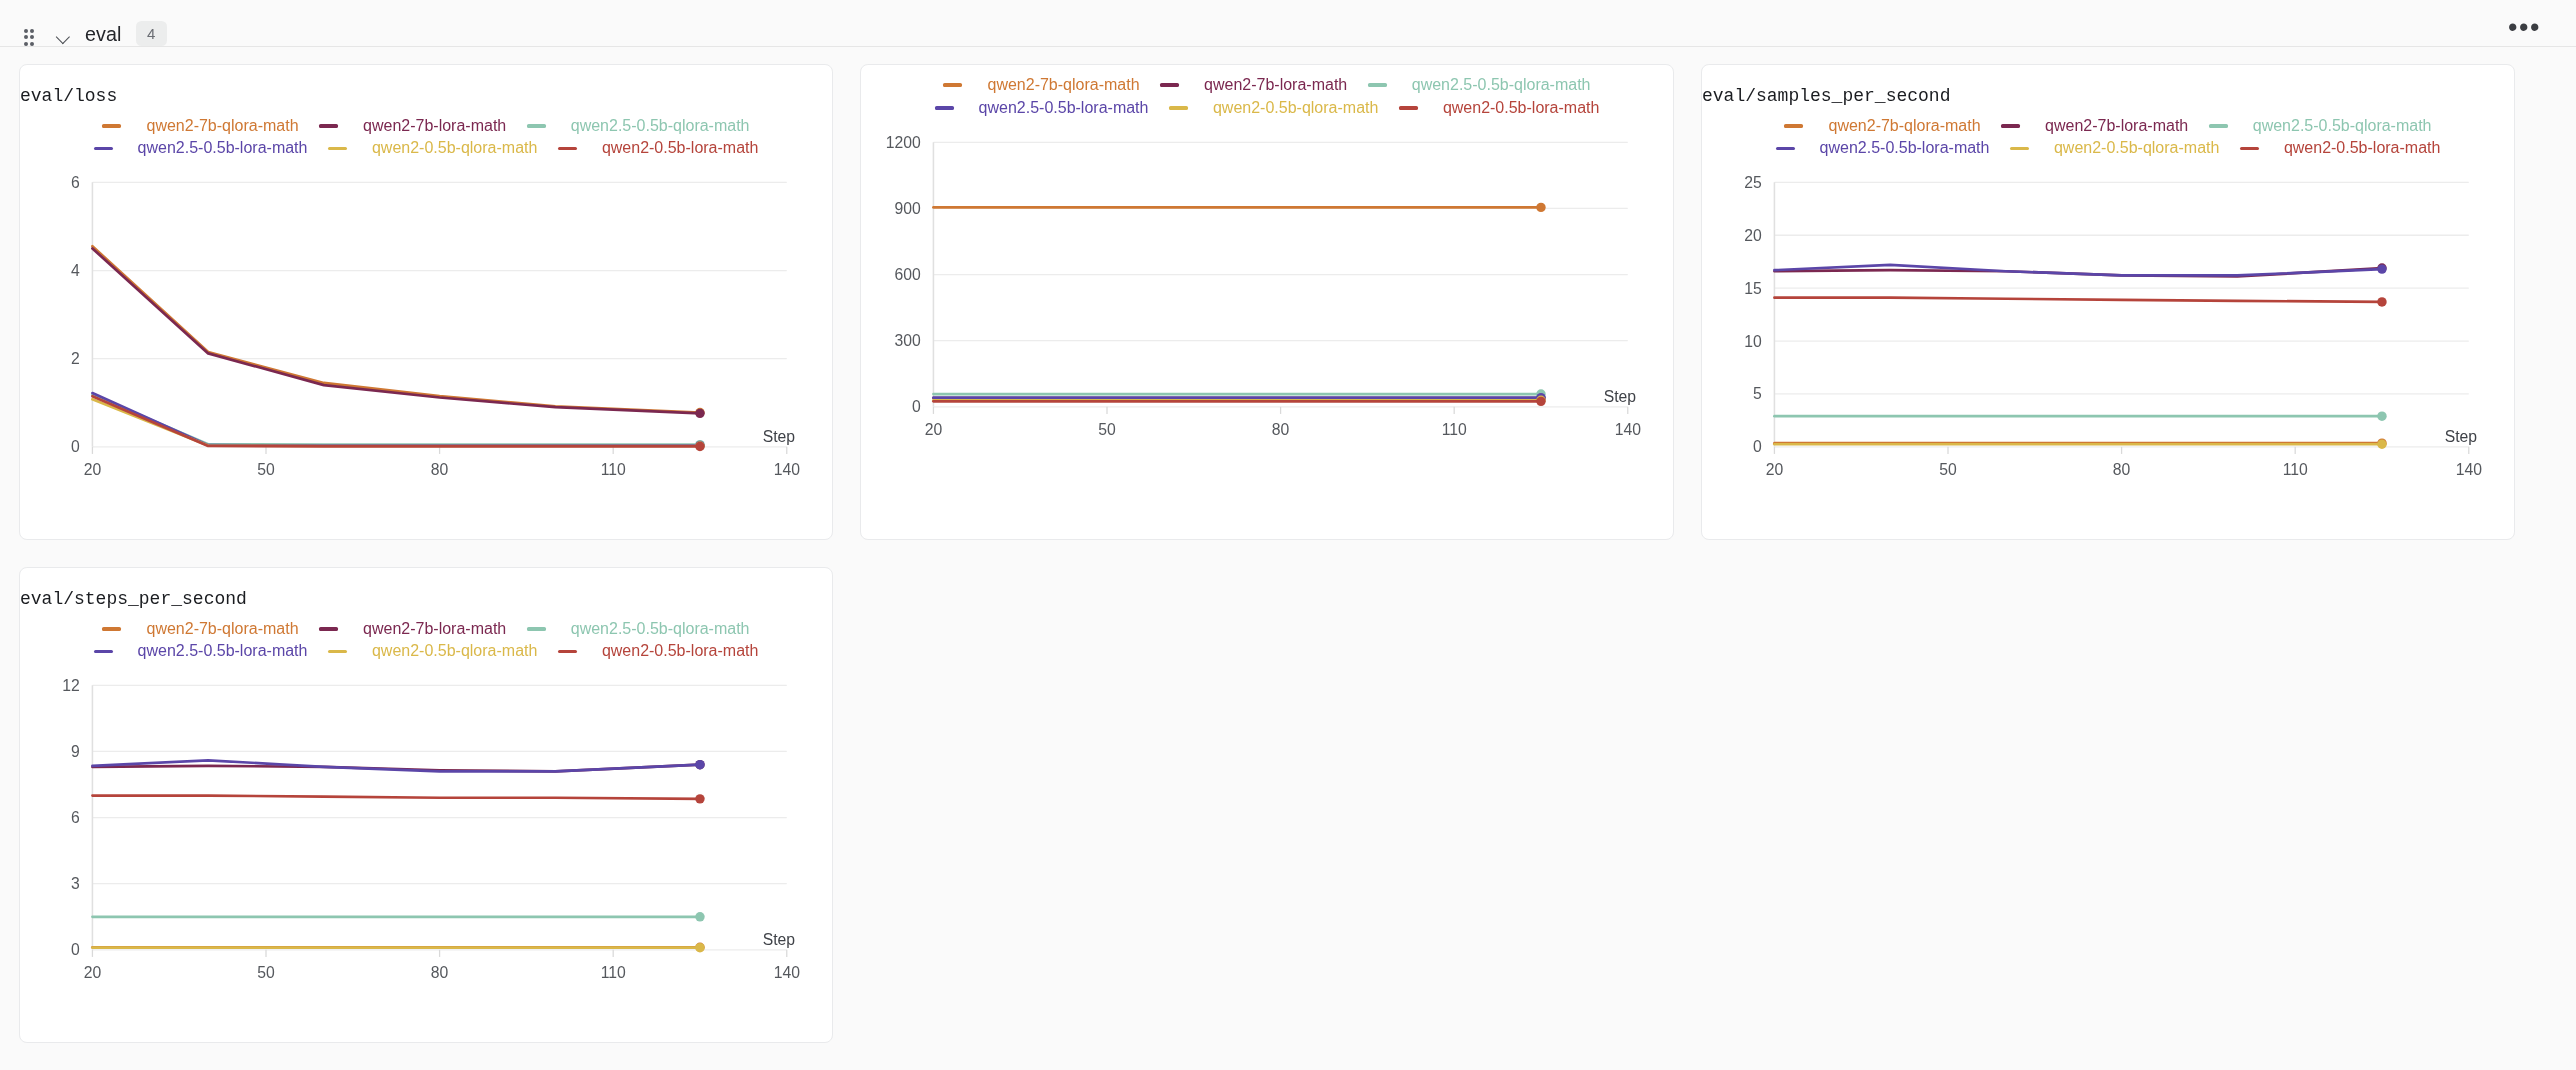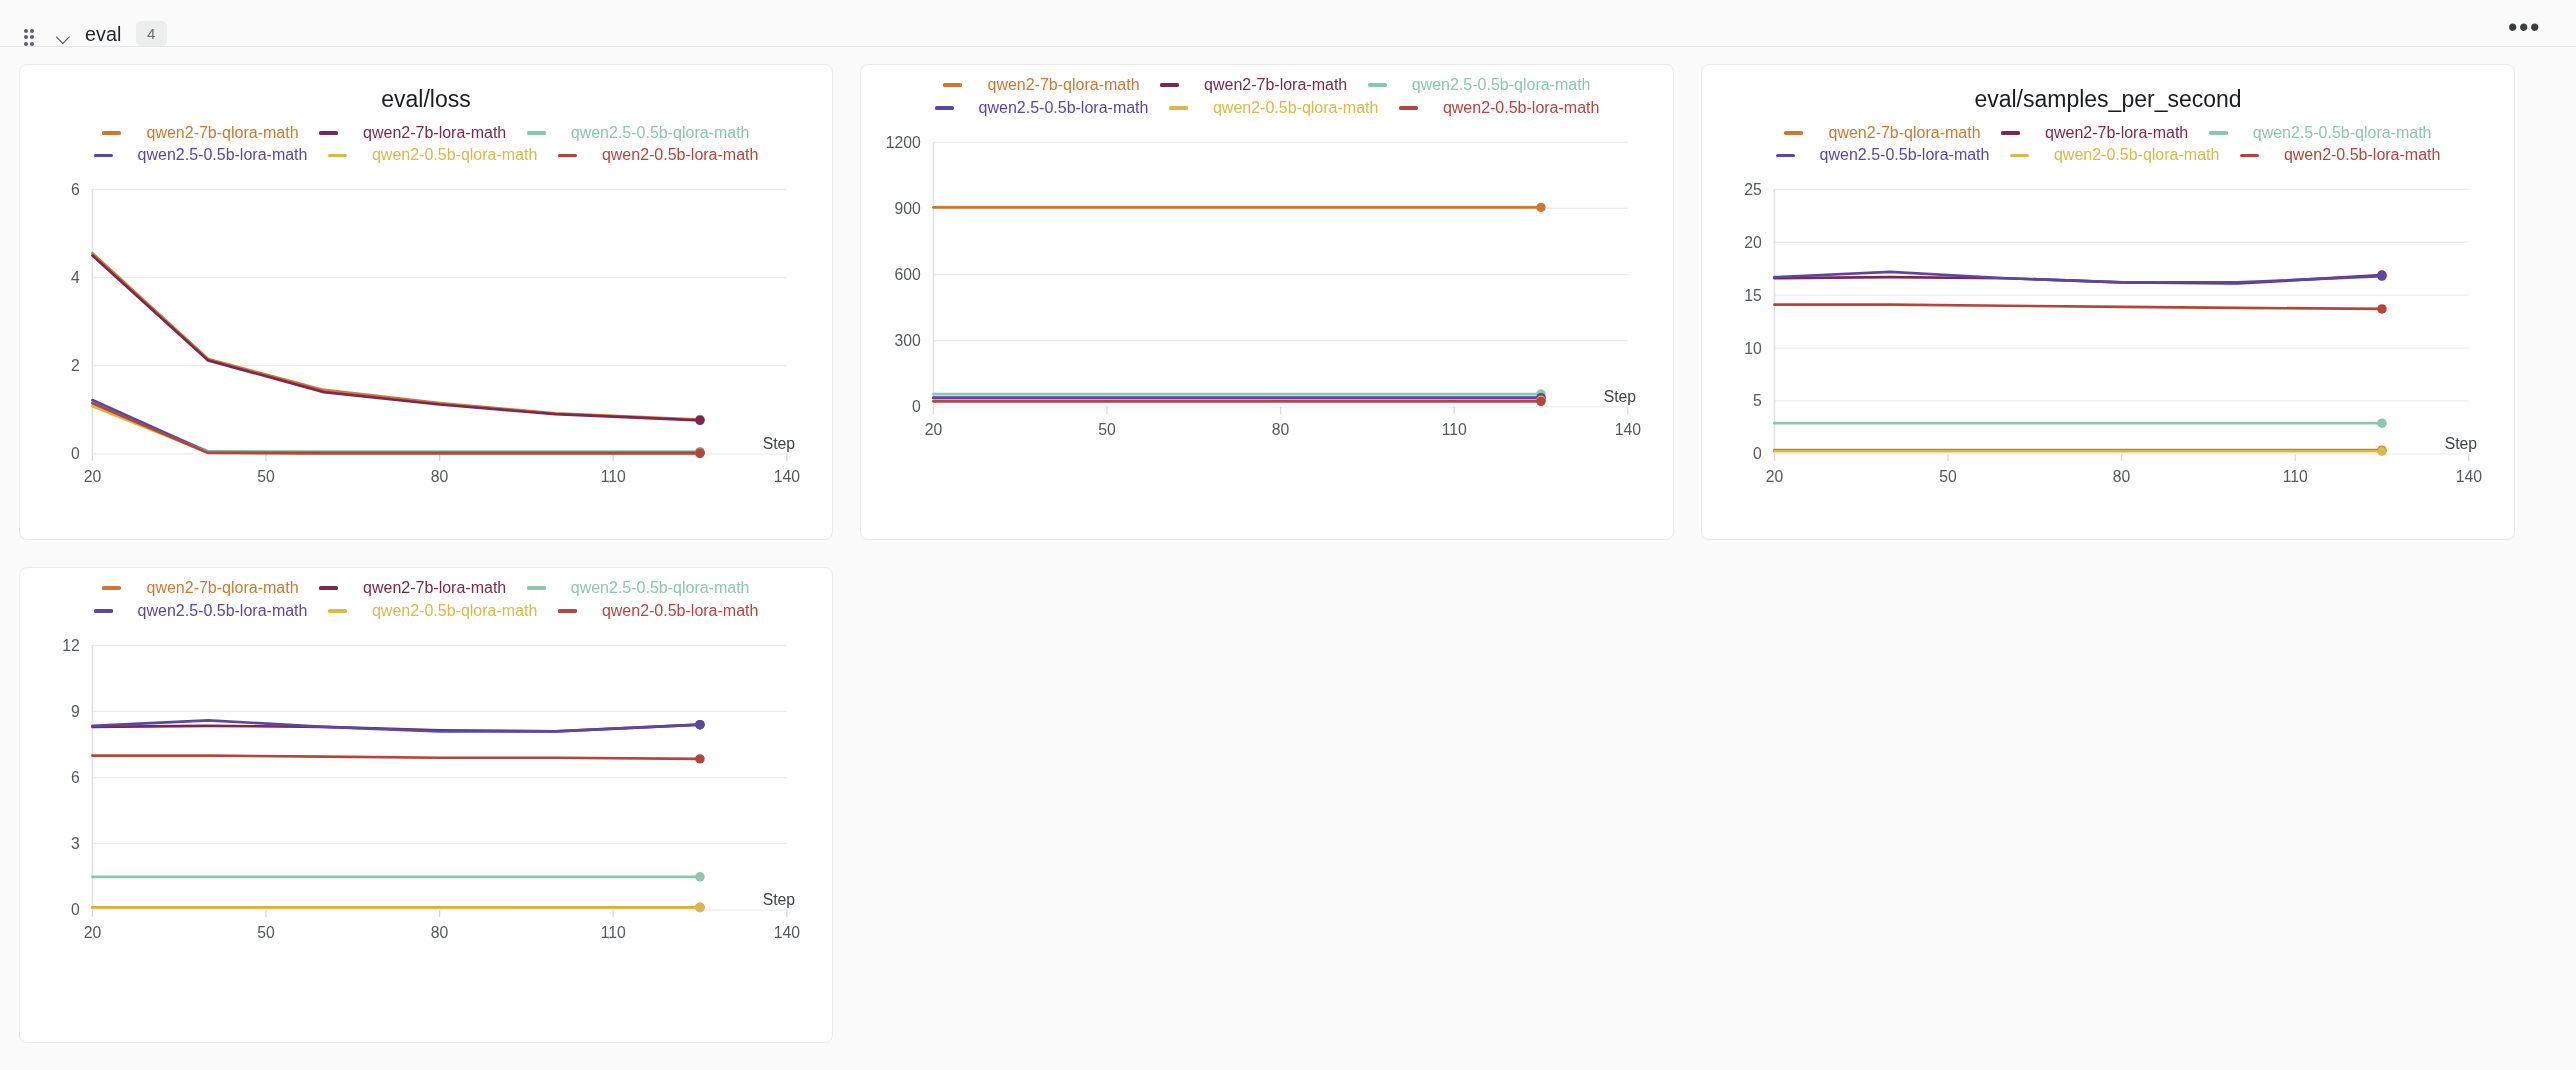--- a/index.html
+++ b/index.html
@@ -66,25 +66,24 @@
   }
   .panel {
     width: 814px; height: 476px;
     background: #ffffff;
     border: 0.8px solid #e9eaec;
     border-radius: 7.9px;
     position: relative;
     overflow: hidden;
   }
   .panel-title {
-    text-align: center;
-    font-size: 23px;
+    font-size: 18px;
     color: #1a1c20;
     padding-top: 20.5px;
-    font-family: Liberation Sans, sans-serif;
+    font-family: Liberation Mono, monospace;
   }
   .legend {
     padding: 11px 22px 0 22px;
     display: flex; flex-wrap: wrap;
     justify-content: center;
     column-gap: 20.5px; row-gap: 4.7px;
   }
   .legend-item { display: flex; align-items: center; gap: 25px; font-size: 16px; white-space: nowrap; }
   .legend-swatch { width: 19px; height: 3.9px; border-radius: 1.6px; display: inline-block; }
 
@@ -306,20 +305,21 @@
             <circle cx="863.75" cy="128.208" r="6" fill="#5b46a8"></circle>
             <polyline points="92,350.64 239,350.64 386,350.64 533,350.64 680,350.64 863.75,350.64" fill="none" stroke="#dab849" stroke-width="3.4" stroke-linejoin="round" stroke-linecap="round"></polyline>
             <circle cx="863.75" cy="350.64" r="6" fill="#dab849"></circle>
             <polyline points="92,164.496 239,164.496 386,165.83999999999997 533,167.18399999999997 680,168.528 863.75,169.872" fill="none" stroke="#b5443b" stroke-width="3.4" stroke-linejoin="round" stroke-linecap="round"></polyline>
             <circle cx="863.75" cy="169.872" r="6" fill="#b5443b"></circle>
             <text x="964" y="348" text-anchor="middle" font-size="20" fill="#3f4248" font-family="&quot;Liberation Sans&quot;, sans-serif">Step</text>
           </svg>
         </div>
       </div>
       <div class="panel">
+        <div class="panel-title">eval/steps_per_second</div>
         <div class="legend">
           <div class="legend-item">
             <span class="legend-swatch" style="background: rgb(207, 120, 51);"></span>
             <span style="color: rgb(207, 120, 51);">qwen2-7b-qlora-math</span>
           </div>
           <div class="legend-item">
             <span class="legend-swatch" style="background: rgb(123, 40, 80);"></span>
             <span style="color: rgb(123, 40, 80);">qwen2-7b-lora-math</span>
           </div>
           <div class="legend-item">

